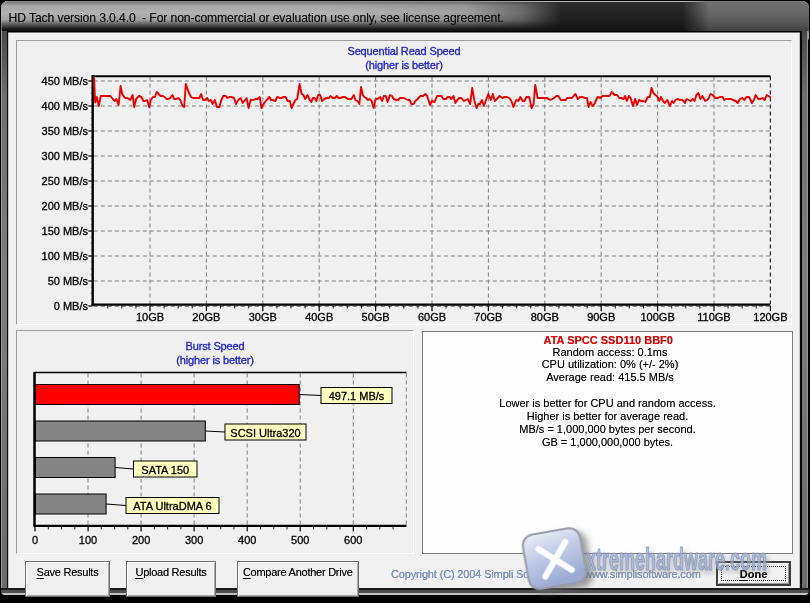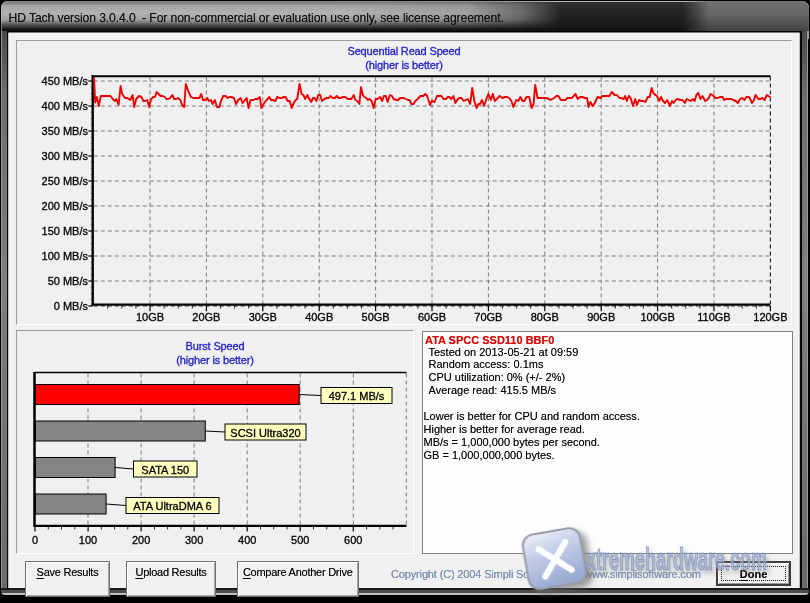--- a/index.html
+++ b/index.html
@@ -29,21 +29,21 @@
 .frameB { position:absolute; left:1px; top:588px; width:808px; height:7px;
   background:linear-gradient(180deg,#191919 0 2px,#4e4e4e 2px 5.5px,#c0c0c0 5.5px 7px);
   border-radius:0 0 4px 4px; }
 .client { position:absolute; left:7px; top:31px; width:794px; height:557px;
   background:#f1f1f1; box-shadow:inset 0 1.5px 0 #000, inset 1.2px 0 0 #0a0a0a, inset -1.2px 0 0 #0a0a0a; }
 .panel { position:absolute; background:#f0f0f0;
   border:1.4px solid; border-color:#9c9c9c #ffffff #ffffff #9c9c9c; }
 #p1 { left:16px; top:40px;  width:776px; height:285px; }
 #p2 { left:16px; top:330px; width:398px; height:224px; }
 #info { position:absolute; left:421.5px; top:330.5px; width:371px; height:223px;
-  background:#fdfdfd; border:1.6px solid #7e7e7e; color:#000; font-size:11px; }
+  background:#fdfdfd; border:1.6px solid #7e7e7e; color:#000; font-size:11px;text-align:center; }
 #info .rh { color:#e80000; font-weight:bold; font-size:11px; padding:2px 0 0 2.5px; height:14px; }
 #info .ln { padding-left:6px; height:12.9px; line-height:12.9px; white-space:pre; }
 #info .ln2 { padding-left:1px; height:12.9px; line-height:12.9px; white-space:pre; }
 .bt { fill:#2020cc; }
 .al { fill:#000; }
 .gl { stroke:#7e7e7e; stroke-width:1; stroke-dasharray:4 3; fill:none; }
 .glb { stroke:#2a2a2a; stroke-width:1.2; stroke-dasharray:4 3; fill:none; }
 .btn { position:absolute; top:561px; height:36px; background:#f0f0f0;
   border:1px solid #6e6e6e; box-shadow:inset 1px 1px 0 #ffffff, inset -1px -1px 0 #a9a9a9;
   font-size:11px; letter-spacing:-0.25px; color:#000; text-align:center; line-height:21.5px; white-space:nowrap; }
@@ -273,21 +273,20 @@
       <rect x="366.1" y="526.8" width="1" height="2.6" fill="#222"></rect>
       <rect x="379.3" y="526.8" width="1" height="2.6" fill="#222"></rect>
       <rect x="392.6" y="526.8" width="1" height="2.6" fill="#222"></rect>
 <line x1="34.5" y1="372.5" x2="406.5" y2="372.5" stroke="#000" stroke-width="1.6"></line>
 <line x1="34.5" y1="372" x2="34.5" y2="526" stroke="#000" stroke-width="2.5"></line>
 <line x1="33.5" y1="525.8" x2="406.5" y2="525.8" stroke="#000" stroke-width="2.3"></line>
 </g>
   </svg>
 <div id="info">
 <div class="rh">ATA SPCC SSD110 BBF0</div>
-<div class="ln">Tested on 2013-05-21 at 09:59</div>
 <div class="ln">Random access: 0.1ms</div>
 <div class="ln">CPU utilization: 0% (+/- 2%)</div>
 <div class="ln">Average read: 415.5 MB/s</div>
 <div class="ln">&nbsp;</div>
 <div class="ln2">Lower is better for CPU and random access.</div>
 <div class="ln2">Higher is better for average read.</div>
 <div class="ln2">MB/s = 1,000,000 bytes per second.</div>
 <div class="ln2">GB = 1,000,000,000 bytes.</div>
 </div>
 <div class="btn" style="left:25px;width:85px"><u>S</u>ave Results</div>

